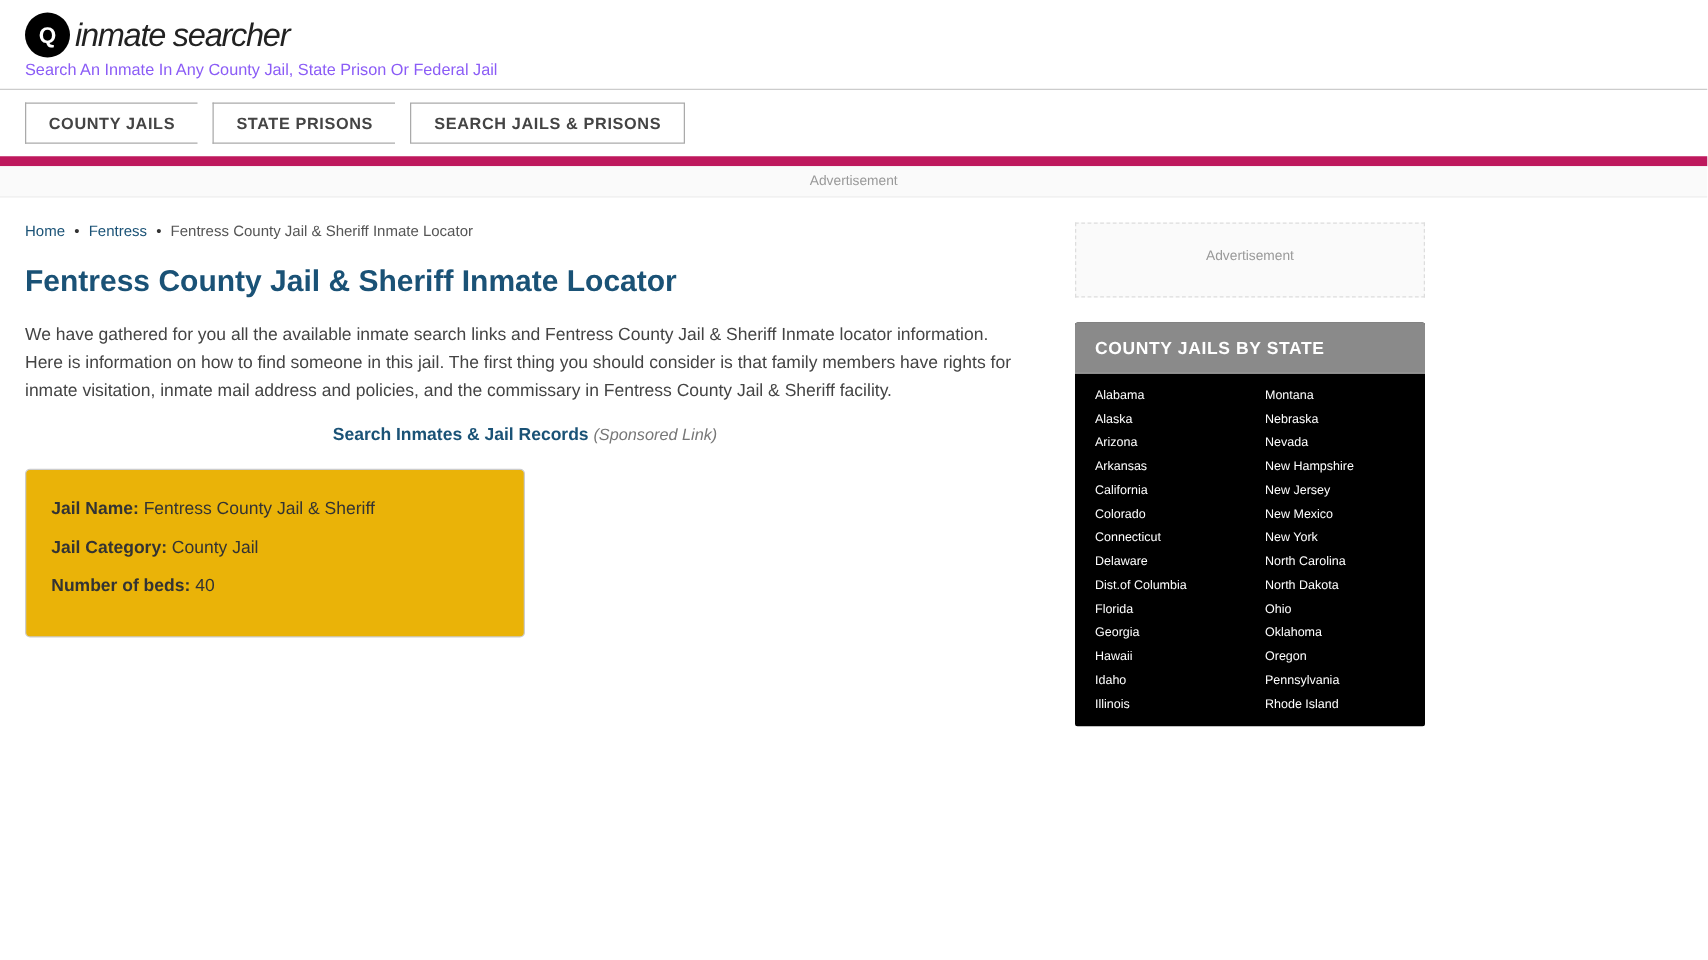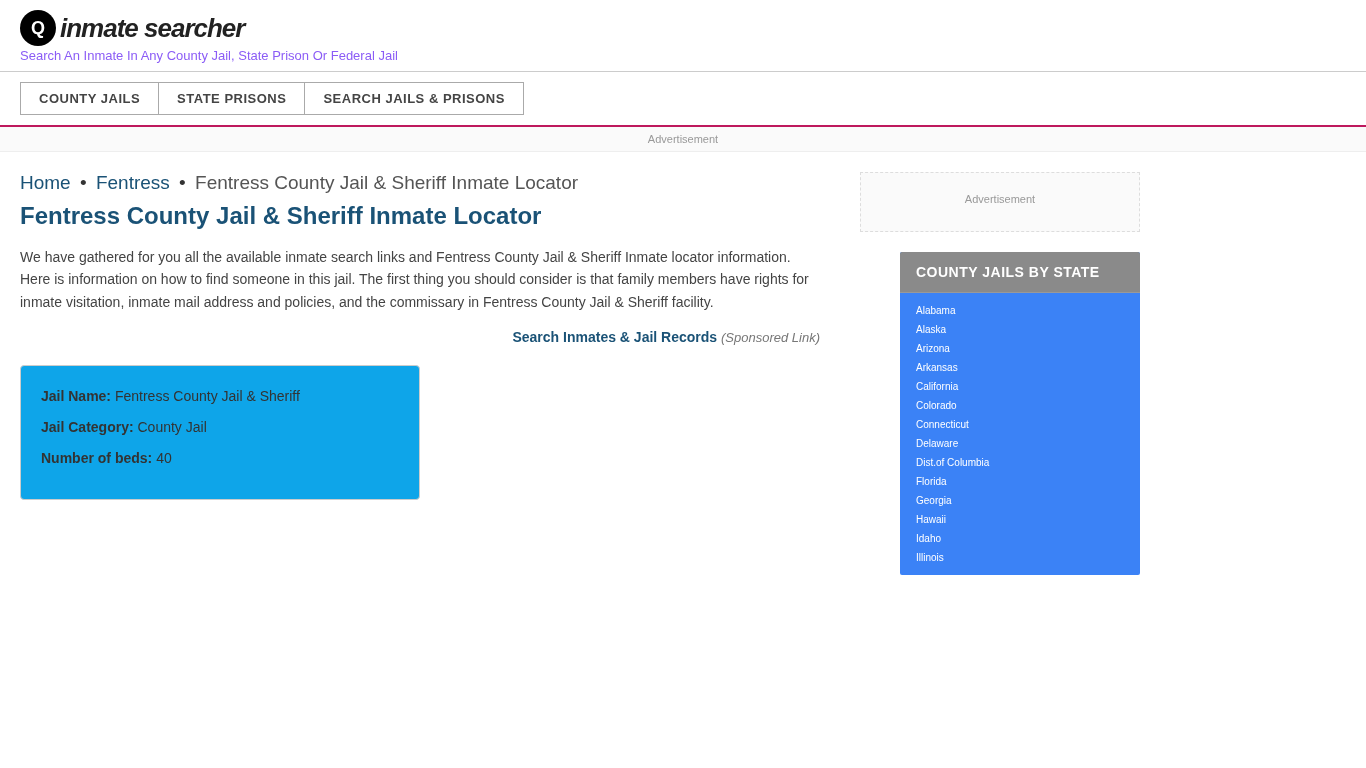--- a/index.html
+++ b/index.html
@@ -2,70 +2,70 @@
 <html><head>
   <meta charset="utf-8">
   <style>
     * { box-sizing: border-box; margin: 0; padding: 0; }
     body { font-family: Arial, sans-serif; font-size: 14px; color: #333; background: #fff; }
 
     
     #header { padding: 10px 20px 8px 20px; border-bottom: 1px solid #ccc; }
     #logo-area { display: flex; align-items: center; gap: 4px; }
     #logo-icon { width: 36px; height: 36px; border-radius: 50%; background: #000; display: flex; align-items: center; justify-content: center; color: #fff; font-size: 18px; font-weight: bold; flex-shrink: 0; }
-    #logo-text { font-family: 'Arial Black', Arial, sans-serif; font-size: 26px; font-weight: 700; color: #222; letter-spacing: -1px; }
+    #logo-text { font-family: 'Arial Black', Arial, sans-serif; font-size: 26px; font-weight: 400; color: #222; letter-spacing: -1px; }
     #logo-text span { font-style: italic; }
     #tagline { font-size: 13px; color: #8b5cf6; margin-top: 2px; }
 
     
-    #nav { padding: 10px 20px; border-bottom: 2px solid #be185d; display: flex; gap: 0; }
+    #nav { padding: 10px 20px; border-bottom: 8px solid #be185d; display: flex; gap: 12px; }
     .nav-btn { border: 1px solid #aaa; background: #fff; padding: 8px 18px; font-size: 13px; font-weight: bold; color: #444; cursor: pointer; text-transform: uppercase; letter-spacing: 0.5px; }
     .nav-btn:not(:last-child) { border-right: none; }
 
     
     #ad-banner { text-align: center; padding: 6px; font-size: 11px; color: #999; background: #fafafa; border-bottom: 1px solid #eee; }
 
     
     #main { display: flex; gap: 0; padding: 0 20px; max-width: 1366px; }
 
     
     #content { flex: 1; padding: 20px 20px 20px 0; max-width: 820px; }
 
     
-    #breadcrumb { font-size: 19px; margin-bottom: 8px; }
+    #breadcrumb { font-size: 12px; margin-bottom: 20px; }
     .bc-link { color: #1a5276; text-decoration: none; }
     .bc-sep { color: #333; margin: 0 4px; }
     .bc-current { color: #555; }
 
     
     #page-title { font-size: 24px; font-weight: bold; color: #1a5276; margin-bottom: 16px; }
 
     
     #description { font-size: 14px; color: #444; line-height: 1.6; margin-bottom: 16px; }
 
     
-    #sponsored { text-align: right; margin-bottom: 20px; }
+    #sponsored { text-align: center; margin-bottom: 20px; }
     .sponsored-link { color: #1a5276; font-weight: bold; font-size: 14px; text-decoration: none; }
     .sponsored-text { color: #777; font-style: italic; font-size: 13px; }
 
     
     #jail-info-header { color: #1a5276; font-weight: bold; font-size: 16px; margin-bottom: 16px; text-transform: uppercase; }
 
     
-    #jail-info-box { border: 1px solid #ccc; border-radius: 4px; padding: 20px; background: #0ea5e9; max-width: 400px; }
+    #jail-info-box { border: 1px solid #ccc; border-radius: 4px; padding: 20px; background: #eab308; max-width: 400px; }
     .info-row { margin-bottom: 10px; font-size: 14px; line-height: 1.5; }
     .info-label { font-weight: bold; color: #333; }
     .info-value { color: #333; }
 
     
     #sidebar { width: 300px; flex-shrink: 0; padding: 20px 0 20px 20px; }
     #sidebar-ad { text-align: center; font-size: 11px; color: #999; margin-bottom: 20px; min-height: 60px; padding: 20px; background: #fafafa; border: 1px dashed #ddd; }
 
     
-    #state-list-box { background: #3b82f6; border-radius: 2px; padding: 0; overflow: hidden; margin-left: 40px; }
+    #state-list-box { background: #000000; border-radius: 2px; padding: 0; overflow: hidden; }
     #state-list-title { background: #8a8a8a; color: #fff; font-weight: bold; font-size: 14px; padding: 12px 16px; text-transform: uppercase; letter-spacing: 0.5px; border-bottom: 1px solid #999; }
     #state-list-grid { display: grid; grid-template-columns: 1fr 1fr; padding: 8px 4px; }
     .state-link { color: #fff; text-decoration: none; font-size: 10px; padding: 4px 12px; display: block; }
   </style>
 </head>
 <body>
 
 <div id="header">
   <div id="logo-area">
     <div id="logo-icon">
@@ -142,17 +142,33 @@
             <a href="#" class="state-link">Connecticut</a>
             <a href="#" class="state-link">Delaware</a>
             <a href="#" class="state-link">Dist.of Columbia</a>
             <a href="#" class="state-link">Florida</a>
             <a href="#" class="state-link">Georgia</a>
             <a href="#" class="state-link">Hawaii</a>
             <a href="#" class="state-link">Idaho</a>
             <a href="#" class="state-link">Illinois</a>
           </div>
 
+        <div id="states-right">
+            <a href="#" class="state-link">Montana</a>
+            <a href="#" class="state-link">Nebraska</a>
+            <a href="#" class="state-link">Nevada</a>
+            <a href="#" class="state-link">New Hampshire</a>
+            <a href="#" class="state-link">New Jersey</a>
+            <a href="#" class="state-link">New Mexico</a>
+            <a href="#" class="state-link">New York</a>
+            <a href="#" class="state-link">North Carolina</a>
+            <a href="#" class="state-link">North Dakota</a>
+            <a href="#" class="state-link">Ohio</a>
+            <a href="#" class="state-link">Oklahoma</a>
+            <a href="#" class="state-link">Oregon</a>
+            <a href="#" class="state-link">Pennsylvania</a>
+            <a href="#" class="state-link">Rhode Island</a>
+          </div>
       </div>
     </div>
   </div>
 
 </div>
 
 </body></html>

